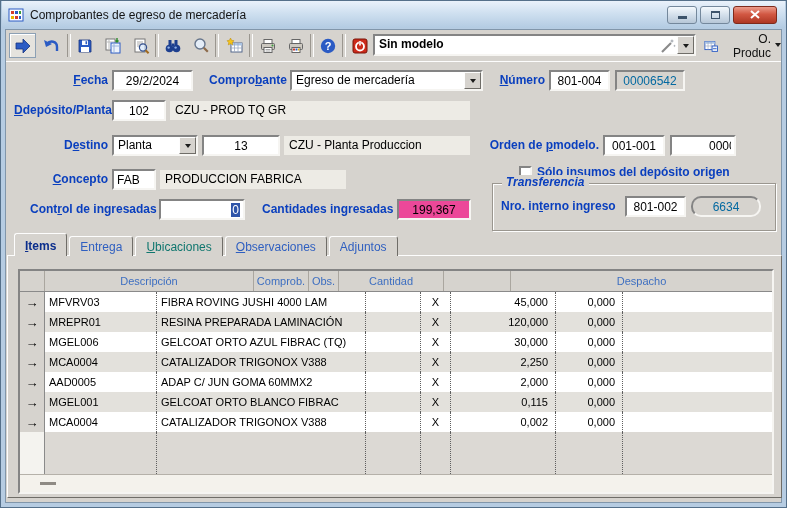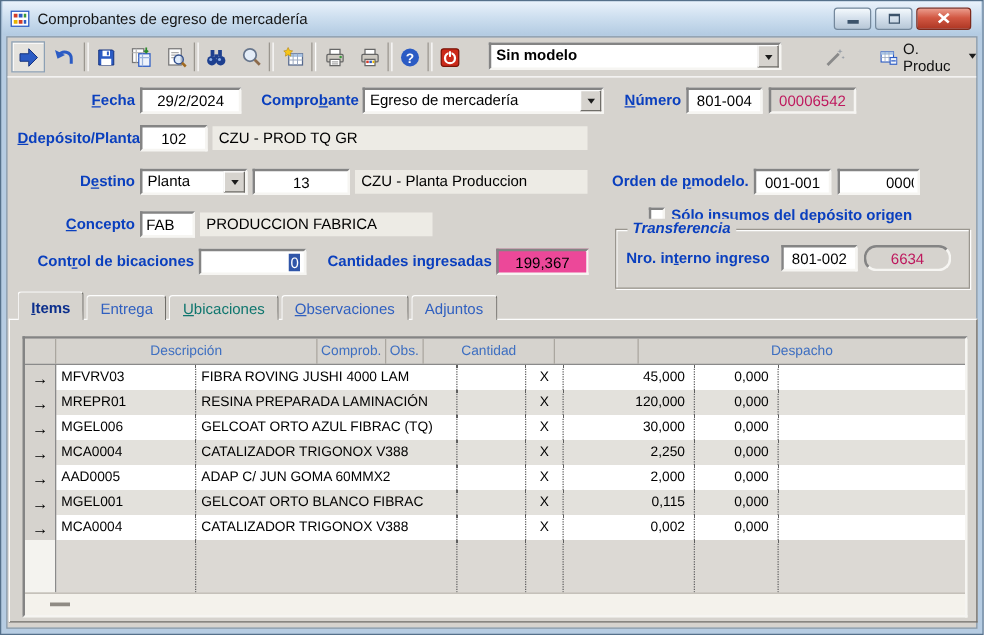--- a/index.html
+++ b/index.html
@@ -26,21 +26,21 @@
   .combo{position:absolute;background:#fff;border:2px solid;border-color:#848484 #f6f5f2 #f6f5f2 #848484;display:flex;align-items:stretch;box-sizing:border-box;}
   .combo .txt{flex:1;padding:1px 4px 0;font-size:12px;white-space:nowrap;overflow:hidden;}
   .combo .txt.b{font-weight:bold;}
   .cbtn{width:17px;background:#d6d3ce;border:1px solid;border-color:#fdfdfd #6f6d68 #6f6d68 #fdfdfd;display:flex;align-items:center;justify-content:center;box-sizing:border-box;}
   .tri{width:0;height:0;border:3.5px solid transparent;border-top:4.5px solid #1c1c1c;margin-top:4px;}
   
   .inp{position:absolute;background:#fff;border:2px solid;border-color:#848484 #f6f5f2 #f6f5f2 #848484;
     font:12px "Liberation Sans",sans-serif;box-sizing:border-box;padding:0 3px;outline:none;color:#000;}
   .inp.center{text-align:center}
   .inp.right{text-align:center}
-  .inp.grayed{background:#d6d3ce;color:#be185d;}
+  .inp.grayed{background:#d6d3ce;color:#0369a1;}
   .inp.calc{background:#ec4899;color:#000;}
   .ro{position:absolute;background:#edebe5;font-size:12px;padding:2px 5px;box-sizing:border-box;white-space:nowrap;overflow:hidden;color:#000;}
   .lbl{position:absolute;color:#0a3fbe;font-weight:bold;font-size:12px;white-space:nowrap;}
   .lbl.r{text-align:right}
   .accel{text-decoration:underline}
   .check{position:absolute;width:13px;height:13px;background:#fff;border:2px solid;border-color:#848484 #f6f5f2 #f6f5f2 #848484;box-sizing:border-box;}
   .group{position:absolute;border:1px solid #9a968f;box-shadow:inset 1px 1px 0 #fdfdfd, 1px 1px 0 #fdfdfd;}
   .gtitle{position:absolute;top:-9px;left:9px;background:#d6d3ce;padding:0 4px;color:#0a3fbe;font-weight:bold;font-style:italic;font-size:12px;}
   .selhl{background:#2f55a8;color:#fff;padding:0 1px;}
   
@@ -202,33 +202,33 @@
     <div class="tsep" style="left:336px"></div>
     <div class="tbtn" style="left:340px">
         <svg width="18" height="18" viewBox="0 0 18 18">
           <rect x="2" y="2" width="14" height="14" rx="2" fill="#cc2a1a" stroke="#7a1408"></rect>
           <circle cx="9" cy="9.5" r="4" fill="none" stroke="#fff" stroke-width="1.8"></circle>
           <rect x="7.8" y="3.5" width="2.4" height="4" fill="#cc2a1a"></rect>
           <rect x="8.2" y="4" width="1.6" height="4.5" fill="#fff"></rect>
         </svg>
       </div>
 
-    <div class="combo" style="left:385px;top:4px;width:234px;height:22px">
+    <div class="combo" style="left:367px;top:4px;width:323px;height:22px">
       <span class="txt b">Sin modelo</span>
       <div class="cbtn">
           <div class="tri"></div>
         </div>
     </div>
     <div class="tbtn" style="left:648px">
         <svg width="18" height="18" viewBox="0 0 18 18">
           <path d="M3 15l9-9" stroke="#8a8a8a" stroke-width="2.2"></path>
           <path d="M13 2l.6 1.6L15.2 4l-1.6.6L13 6.2l-.6-1.6L10.8 4l1.6-.4zM15.5 7.5l.4 1 1 .4-1 .4-.4 1-.4-1-1-.4 1-.4z" fill="#9aa0a8"></path>
         </svg>
       </div>
-    <div style="position:absolute;left:698px;top:5px;height:21px;display:flex;align-items:center;gap:4px;">
+    <div style="position:absolute;left:698px;top:5px;height:21px;display:flex;align-items:center;gap:4px;text-align:right;">
       <svg width="16" height="16" viewBox="0 0 16 16">
           <rect x="1" y="3" width="11" height="9" fill="#fff" stroke="#2b5bc4"></rect>
           <rect x="1" y="3" width="11" height="2.5" fill="#aac4e4"></rect>
           <path d="M1 8h11M4.5 3v9M8 3v9" stroke="#9aa8c0" stroke-width="0.7"></path>
           <rect x="9" y="8" width="6" height="6" fill="#eef3fb" stroke="#2b5bc4"></rect>
           <path d="M10 11h4" stroke="#2b5bc4"></path>
         </svg>
       <span style="font-size:12px;color:#111">O. Produc</span>
       <div class="tri" style="margin-top:2px"></div>
     </div>
@@ -271,21 +271,21 @@
     <input class="inp" style="left: 106px; top: 139px; width: 44px; height: 21px;" readonly="" value="FAB">
     <div class="ro" style="left:154px;top:140px;width:186px;height:19px">PRODUCCION FABRICA</div>
 
     <div class="group" style="left:486px;top:153px;width:282px;height:46px">
       <span class="gtitle">Transferencia</span>
       <div class="lbl" style="left:8px;top:15px"><span>Nro. in</span><span class="accel">t</span><span>erno ingreso</span></div>
       <input class="inp center" style="left: 132px; top: 12px; width: 61px; height: 21px;" readonly="" value="801-002">
       <input class="inp right grayed" style="left: 198px; top: 12px; width: 70px; height: 21px; border-radius: 10px;" readonly="" value="6634">
     </div>
 
-    <div class="lbl r" style="left:24px;top:172px;width:124px"><span>Cont</span><span class="accel">r</span><span>ol de bicaciones</span></div>
+    <div class="lbl r" style="left:24px;top:172px;width:124px"><span>Cont</span><span class="accel">r</span><span>ol de ingresadas</span></div>
     <div class="inp" style="left:153px;top:169px;width:86px;height:21px;text-align:right;padding-top:2px"><span class="selhl">0</span></div>
     <div class="lbl r" style="left:256px;top:172px;width:128px">Cantidades ingresadas</div>
     <input class="inp right calc" style="left: 391px; top: 169px; width: 74px; height: 21px;" readonly="" value="199,367">
 
     <div class="tabs">
       <div class="tab active"><span class="accel">I</span><span>tems</span></div>
       <div class="tab"><span>Entre</span><span class="accel">g</span><span>a</span></div>
       <div class="tab disabled"><span class="accel">U</span><span>bicaciones</span></div>
       <div class="tab"><span class="accel">O</span><span>bservaciones</span></div>
       <div class="tab"><span>Adjuntos</span></div>

